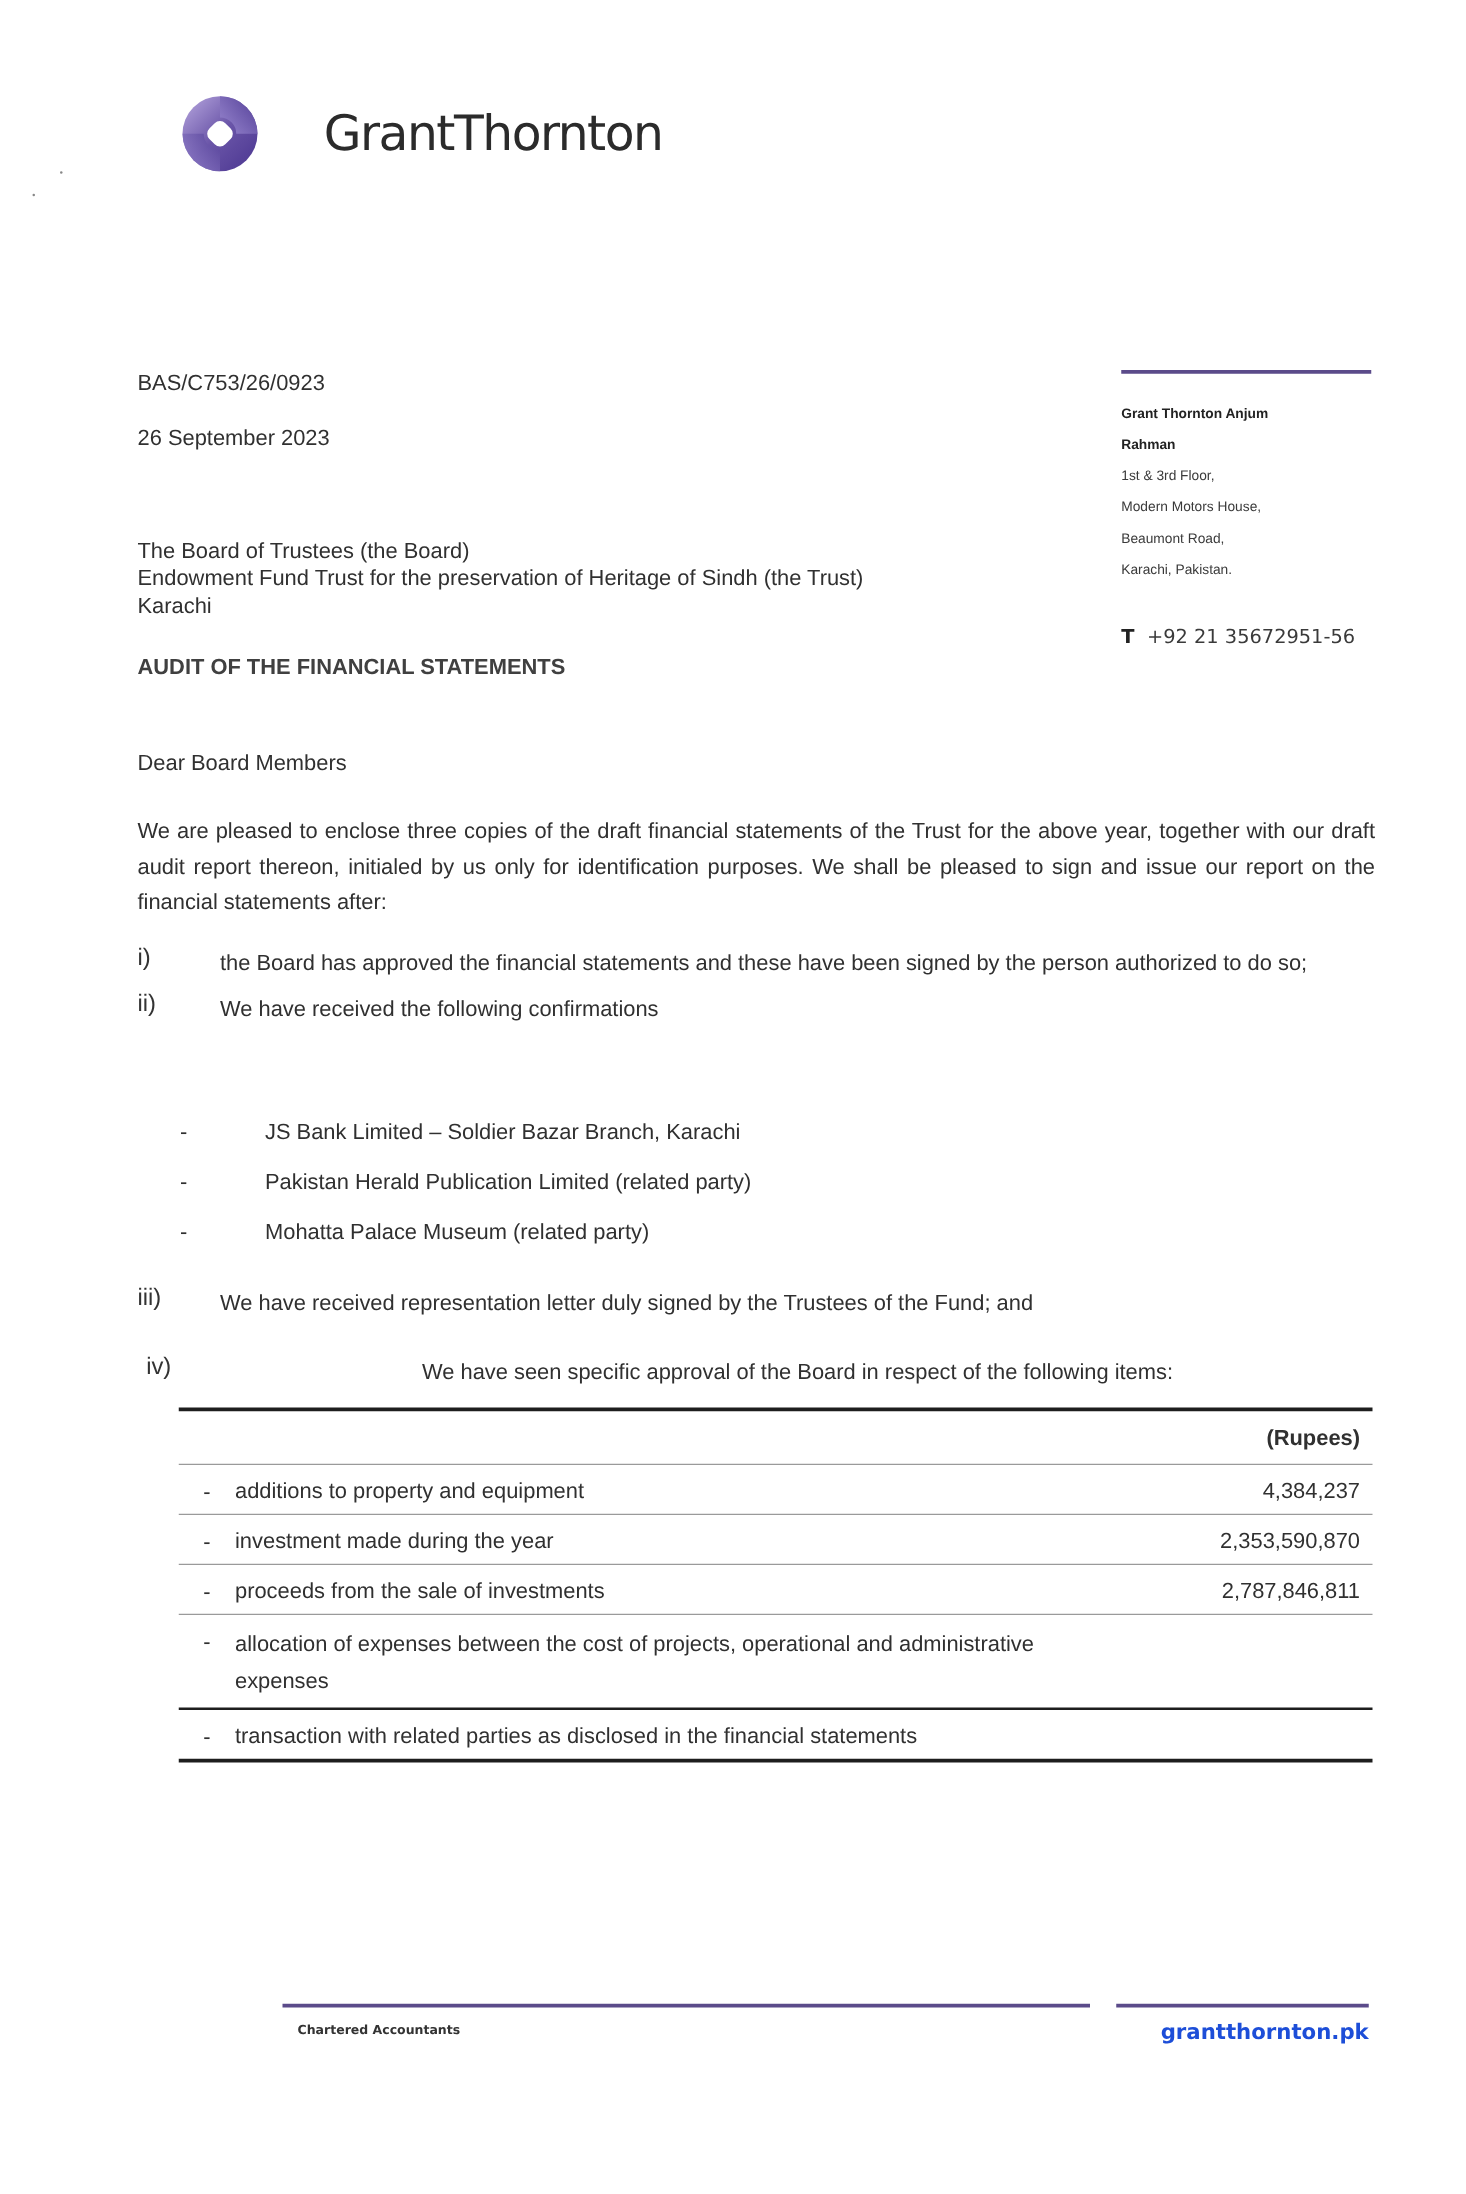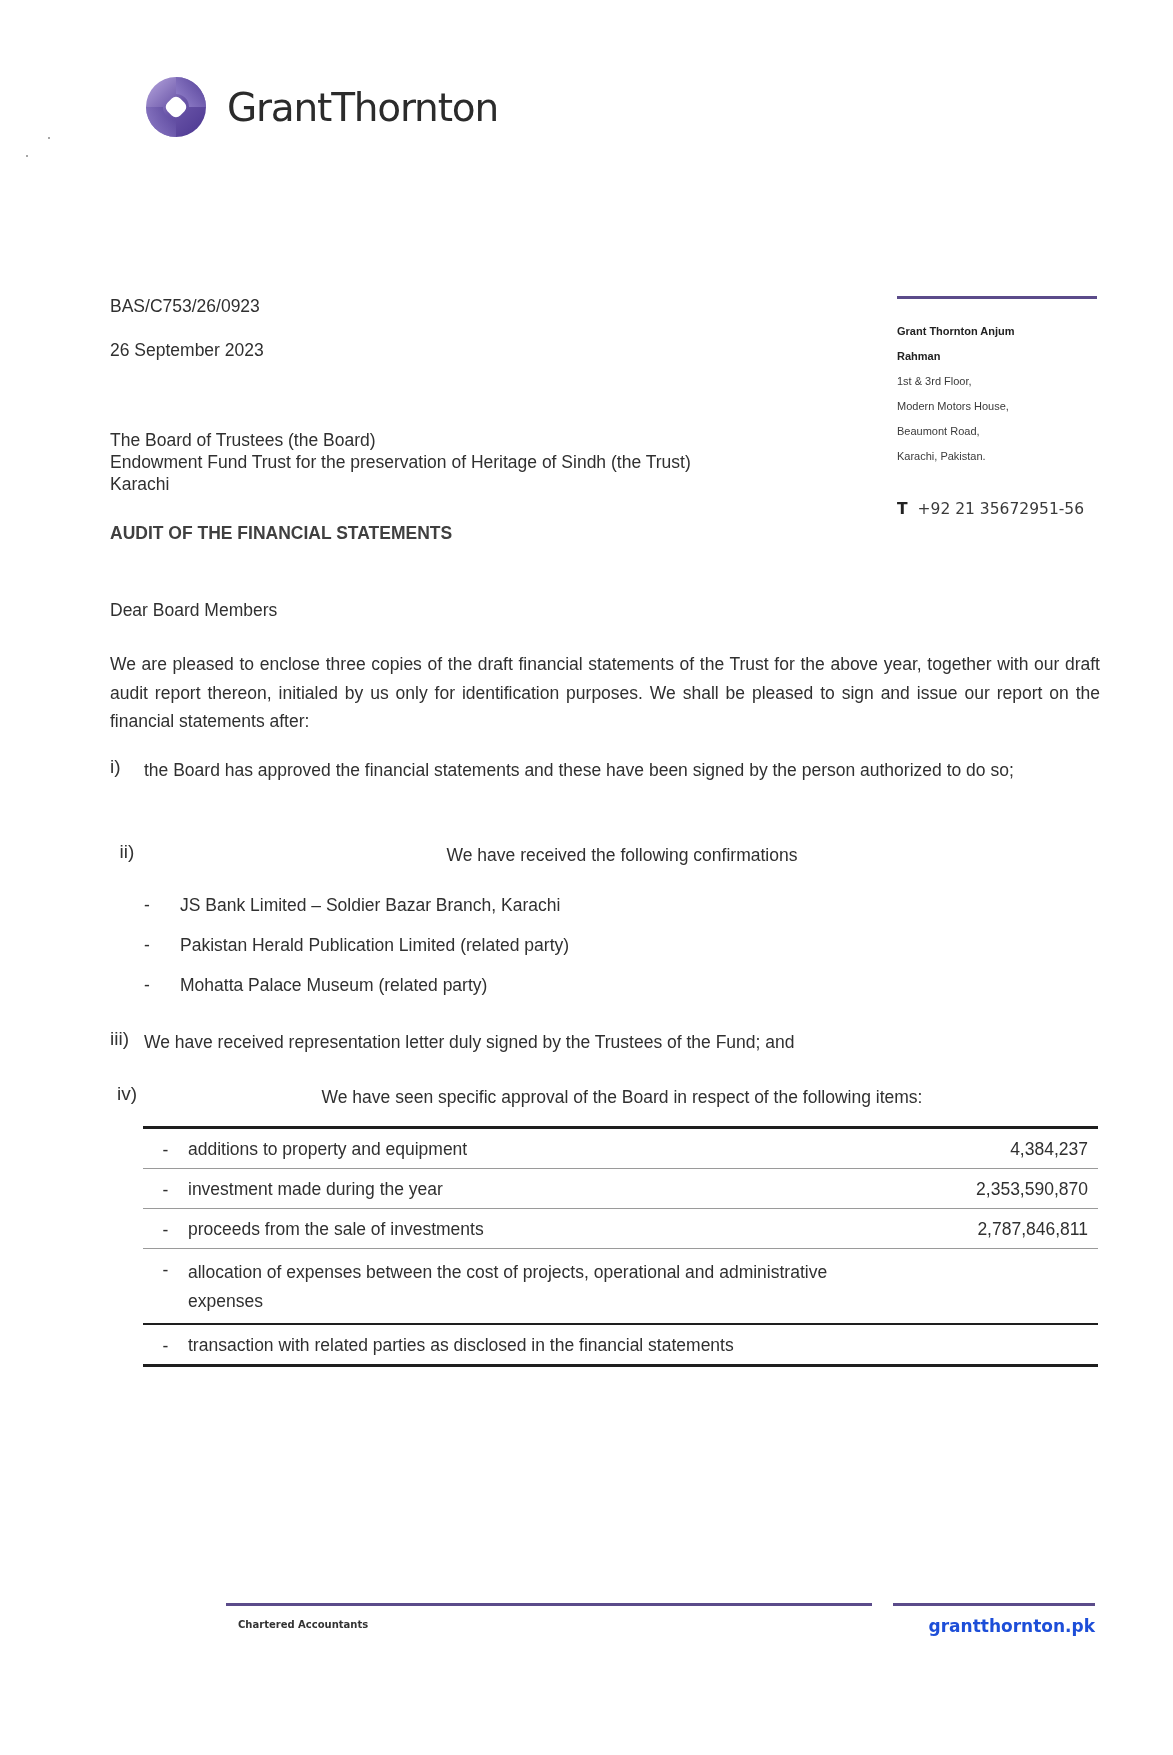--- a/index.html
+++ b/index.html
@@ -1,20 +1,20 @@
 <!DOCTYPE html>
 <html><head>
   <meta charset="utf-8">
   <style>
     html, body { margin: 0; padding: 0; background: #ffffff; }
     body {
       width: 1173px; height: 1755px; position: relative; overflow: hidden;
       font-family: "Liberation Sans", sans-serif; color: #2a2a2a;
     }
-    .abs { position: absolute; }
+    .abs { position: absolute; gap: 32px; }
     
     .logo { left: 145px; top: 76px; display: flex; align-items: center; }
     .logo-mark { width: 62px; height: 62px; }
     .logo-text {
       font-family: "DejaVu Sans", sans-serif; font-size: 39px; color: #2b2b2b;
       margin-left: 20px; letter-spacing: -1.2px; font-weight: normal;
     }
     .speck { width: 2px; height: 2px; background: #888; border-radius: 50%; }
 
     
@@ -33,21 +33,21 @@
     .contact { left: 897px; top: 319px; font-family: Liberation Sans, sans-serif; font-size: 11px; color: #3a3a3a; line-height: 25px; }
     .contact .firm { font-weight: bold; color: #222; }
     .phone { left: 897px; top: 500px; font-family: "DejaVu Sans", sans-serif; font-size: 15.5px; color: #3a3a3a; }
     .phone b { color: #222; margin-right: 10px; }
 
     
     .item { left: 110px; width: 990px; display: flex; }
     .item .num { width: 34px; flex: none; font-size: 19px; color: #333; }
     .item .body { flex: 1; line-height: 28.5px; }
     .item-i { top: 756px; }
-    .item-ii { top: 841px; text-align: center; }
+    .item-ii { top: 793px; }
     .item-iii { top: 1028px; }
     .item-iv { top: 1083px; text-align: center; }
     .sub { left: 144px; display: flex; }
     .sub .dash { width: 36px; }
     .sub1 { top: 894px; }
     .sub2 { top: 934px; }
     .sub3 { top: 974px; }
 
     
     .tbl { left: 143px; top: 1126px; width: 955px; }
@@ -143,20 +143,23 @@
   <span class="num">iii)</span>
   <span class="body">We have received representation letter duly signed by the Trustees of the Fund; and</span>
 </div>
 <div class="abs txt item item-iv">
   <span class="num">iv)</span>
   <span class="body">We have seen specific approval of the Board in respect of the following items:</span>
 </div>
 
 <div class="abs txt tbl">
   <div class="top"></div>
+  <div class="hdr">
+    <span>(Rupees)</span>
+  </div>
   <div class="row single">
     <span class="d">-</span>
     <span class="lbl">additions to property and equipment</span>
     <span class="val">4,384,237</span>
   </div>
   <div class="row single">
     <span class="d">-</span>
     <span class="lbl">investment made during the year</span>
     <span class="val">2,353,590,870</span>
   </div>

